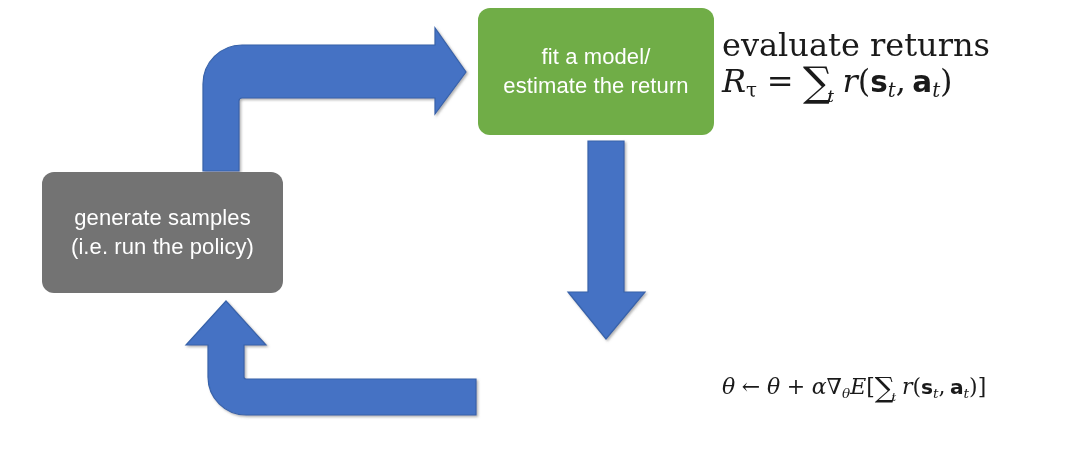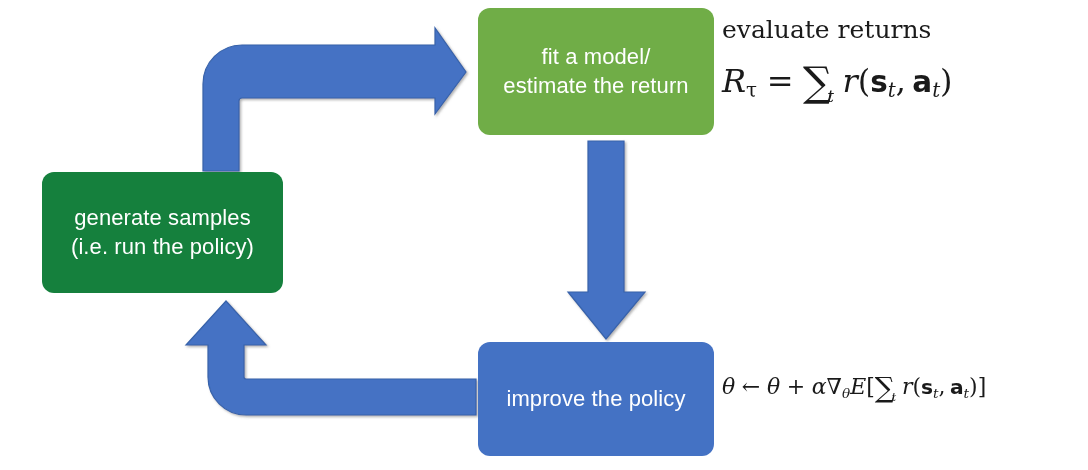--- a/index.html
+++ b/index.html
@@ -46,21 +46,21 @@
     width: 236px;
     height: 127px;
     background: #70AD47;
   }
 
   #box-generate-samples {
     left: 42px;
     top: 172px;
     width: 241px;
     height: 121px;
-    background: #15803d;
+    background: #737373;
   }
 
   #box-improve-policy {
     left: 478px;
     top: 342px;
     width: 236px;
     height: 114px;
     background: #4472C4;
   }
 
@@ -83,22 +83,22 @@
   .annot {
     position: absolute;
     color: #1a1a1a;
     font-family: "DejaVu Serif", "Liberation Serif", serif;
     white-space: nowrap;
     z-index: 4;
   }
 
   #annot-evaluate-returns {
     left: 722px;
-    top: 16px;
-    font-size: 25px;
+    top: 28px;
+    font-size: 32px;
     line-height: 1.12;
   }
 
   #annot-return-formula {
     left: 722px;
     top: 60px;
     font-size: 32px;
     line-height: 1.12;
   }
 
@@ -189,23 +189,20 @@
   <div class="box" id="box-fit-model">
     <span class="box-label">fit a model/
 estimate the return</span>
   </div>
 
   <div class="box" id="box-generate-samples">
     <span class="box-label">generate samples
 (i.e. run the policy)</span>
   </div>
 
-  <div class="box" id="box-improve-policy">
-    <span class="box-label">improve the policy</span>
-  </div>
 
   <div class="annot" id="annot-evaluate-returns">evaluate returns</div>
 
   <div class="annot" id="annot-return-formula">
     <span class="mi">R</span><span class="subup">τ</span><span class="spw"></span><span class="mup">=</span><span class="spw"></span><span class="bigop">∑</span><span class="opsub">t</span><span class="sp"></span><span class="mi">r</span><span class="mup">(</span><span class="mbf">s</span><span class="sub">t</span><span class="mup">,</span><span class="sp"></span><span class="mbf">a</span><span class="sub">t</span><span class="mup">)</span>
   </div>
 
   <div class="annot" id="annot-policy-gradient">
     <span class="mi">θ</span><span class="spw"></span><span class="mup">←</span><span class="spw"></span><span class="mi">θ</span><span class="spw"></span><span class="mup">+</span><span class="spw"></span><span class="mi">α</span><span class="mup">∇</span><span class="sub">θ</span><span class="mi">E</span><span class="mup">[</span><span class="bigop">∑</span><span class="opsub">t</span><span class="sp"></span><span class="mi">r</span><span class="mup">(</span><span class="mbf">s</span><span class="sub">t</span><span class="mup">,</span><span class="sp"></span><span class="mbf">a</span><span class="sub">t</span><span class="mup">)]</span>
   </div>

